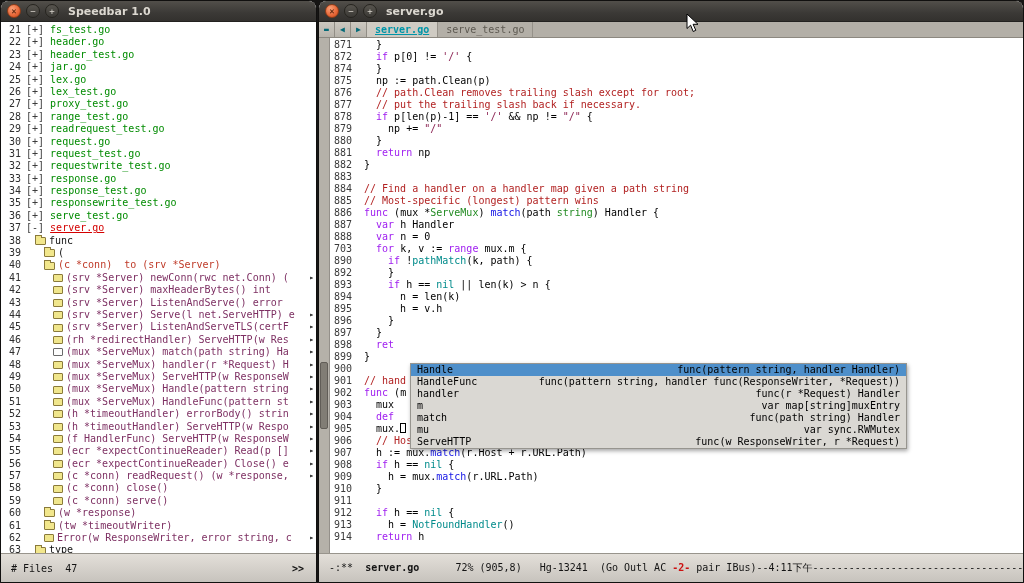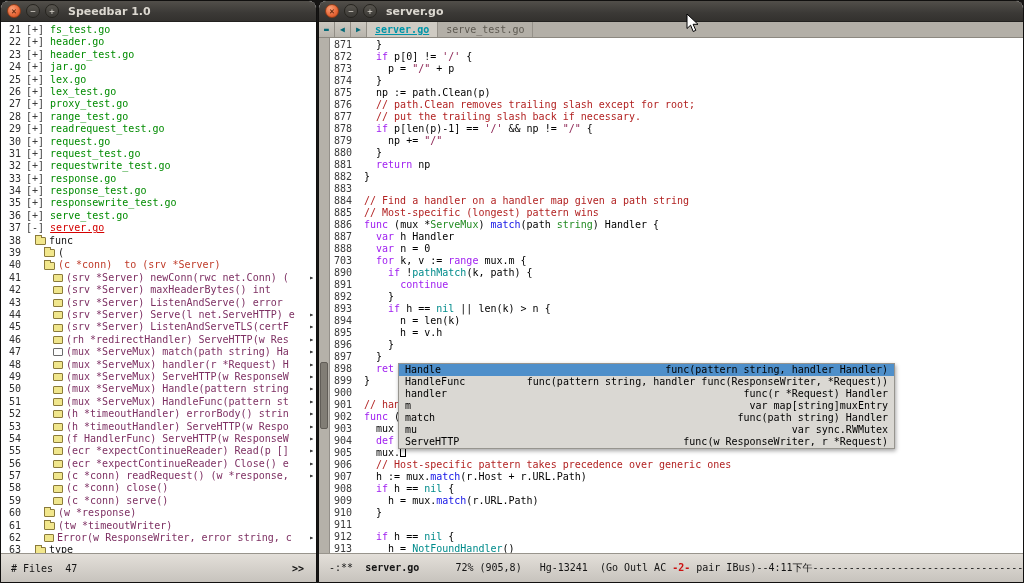--- a/index.html
+++ b/index.html
@@ -45,21 +45,21 @@
   .code-row{height:12px;line-height:12px;white-space:pre;display:flex}
   .lnum2{width:26px;text-align:center;color:#3a3a3a;flex:0 0 auto;margin-right:8px}
   .codetext{white-space:pre;color:#000}
   .tok-kw{color:#a020f0}
   .tok-cm{color:#b22222}
   .tok-st{color:#8b2252}
   .tok-fn{color:#1414e6}
   .tok-ty{color:#228b22}
   .tok-ct{color:#008b8b}
   .cursor{display:inline-block;width:6px;height:10px;border:1.5px solid #000;vertical-align:-1px}
-  #ac-popup{position:absolute;left:68px;width:497px;background:#dad8d3;border:1px solid #97958f;box-shadow:1px 2px 4px rgba(0,0,0,.35);z-index:5}
+  #ac-popup{position:absolute;left:80px;width:497px;background:#dad8d3;border:1px solid #97958f;box-shadow:1px 2px 4px rgba(0,0,0,.35);z-index:5}
   .pop-row{height:12px;line-height:12px;display:flex;justify-content:space-between;padding:0 6px;white-space:pre;color:#000}
   .pop-row.sel{background:#4e8fca}
   .ml-b{font-weight:bold}
   .ml-warn{color:#cc1111;font-weight:bold}
   #mouse-cursor{position:absolute;left:686px;top:13px;z-index:50;pointer-events:none}
 </style>
 </head>
 <body>
 
 <div class="window" id="sb-window">
@@ -145,39 +145,37 @@
           <div class="pop-row sel"><span class="pop-name">Handle</span><span class="pop-sig">func(pattern string, handler Handler)</span></div>
           <div class="pop-row"><span class="pop-name">HandleFunc</span><span class="pop-sig">func(pattern string, handler func(ResponseWriter, *Request))</span></div>
           <div class="pop-row"><span class="pop-name">handler</span><span class="pop-sig">func(r *Request) Handler</span></div>
           <div class="pop-row"><span class="pop-name">m</span><span class="pop-sig">var map[string]muxEntry</span></div>
           <div class="pop-row"><span class="pop-name">match</span><span class="pop-sig">func(path string) Handler</span></div>
           <div class="pop-row"><span class="pop-name">mu</span><span class="pop-sig">var sync.RWMutex</span></div>
           <div class="pop-row"><span class="pop-name">ServeHTTP</span><span class="pop-sig">func(w ResponseWriter, r *Request)</span></div>
         </div>
     <div class="code-row"><span class="lnum2">871</span><span class="codetext"><span>  }</span></span></div>
         <div class="code-row"><span class="lnum2">872</span><span class="codetext"><span>  </span><span class="tok-kw">if</span><span> p[0] != </span><span class="tok-st">'/'</span><span> {</span></span></div>
-        <div class="code-row"><span class="lnum2">873</span><span class="codetext"><span>    p = </span><span class="tok-st">"/"</span><span> + p</span></span></div>
         <div class="code-row"><span class="lnum2">874</span><span class="codetext"><span>  }</span></span></div>
         <div class="code-row"><span class="lnum2">875</span><span class="codetext"><span>  np := path.Clean(p)</span></span></div>
         <div class="code-row"><span class="lnum2">876</span><span class="codetext"><span class="tok-cm">  // path.Clean removes trailing slash except for root;</span></span></div>
         <div class="code-row"><span class="lnum2">877</span><span class="codetext"><span class="tok-cm">  // put the trailing slash back if necessary.</span></span></div>
         <div class="code-row"><span class="lnum2">878</span><span class="codetext"><span>  </span><span class="tok-kw">if</span><span> p[len(p)-1] == </span><span class="tok-st">'/'</span><span> &amp;&amp; np != </span><span class="tok-st">"/"</span><span> {</span></span></div>
         <div class="code-row"><span class="lnum2">879</span><span class="codetext"><span>    np += </span><span class="tok-st">"/"</span></span></div>
         <div class="code-row"><span class="lnum2">880</span><span class="codetext"><span>  }</span></span></div>
         <div class="code-row"><span class="lnum2">881</span><span class="codetext"><span>  </span><span class="tok-kw">return</span><span> np</span></span></div>
         <div class="code-row"><span class="lnum2">882</span><span class="codetext"><span>}</span></span></div>
         <div class="code-row"><span class="lnum2">883</span><span class="codetext"><span></span></span></div>
         <div class="code-row"><span class="lnum2">884</span><span class="codetext"><span class="tok-cm">// Find a handler on a handler map given a path string</span></span></div>
         <div class="code-row"><span class="lnum2">885</span><span class="codetext"><span class="tok-cm">// Most-specific (longest) pattern wins</span></span></div>
         <div class="code-row"><span class="lnum2">886</span><span class="codetext"><span class="tok-kw">func</span><span> (mux *</span><span class="tok-ty">ServeMux</span><span>) </span><span class="tok-fn">match</span><span>(path </span><span class="tok-ty">string</span><span>) Handler {</span></span></div>
         <div class="code-row"><span class="lnum2">887</span><span class="codetext"><span>  </span><span class="tok-kw">var</span><span> h Handler</span></span></div>
         <div class="code-row"><span class="lnum2">888</span><span class="codetext"><span>  </span><span class="tok-kw">var</span><span> n = 0</span></span></div>
         <div class="code-row"><span class="lnum2">703</span><span class="codetext"><span>  </span><span class="tok-kw">for</span><span> k, v := </span><span class="tok-kw">range</span><span> mux.m {</span></span></div>
         <div class="code-row"><span class="lnum2">890</span><span class="codetext"><span>    </span><span class="tok-kw">if</span><span> !</span><span class="tok-ct">pathMatch</span><span>(k, path) {</span></span></div>
-        <div class="code-row"><span class="lnum2">891</span><span class="codetext"><span>      </span><span class="tok-kw">continue</span></span></div>
         <div class="code-row"><span class="lnum2">892</span><span class="codetext"><span>    }</span></span></div>
         <div class="code-row"><span class="lnum2">893</span><span class="codetext"><span>    </span><span class="tok-kw">if</span><span> h == </span><span class="tok-ct">nil</span><span> || len(k) &gt; n {</span></span></div>
         <div class="code-row"><span class="lnum2">894</span><span class="codetext"><span>      n = len(k)</span></span></div>
         <div class="code-row"><span class="lnum2">895</span><span class="codetext"><span>      h = v.h</span></span></div>
         <div class="code-row"><span class="lnum2">896</span><span class="codetext"><span>    }</span></span></div>
         <div class="code-row"><span class="lnum2">897</span><span class="codetext"><span>  }</span></span></div>
         <div class="code-row"><span class="lnum2">898</span><span class="codetext"><span>  </span><span class="tok-kw">ret</span></span></div>
         <div class="code-row"><span class="lnum2">899</span><span class="codetext"><span>}</span></span></div>
         <div class="code-row"><span class="lnum2">900</span><span class="codetext"><span></span></span></div>
         <div class="code-row"><span class="lnum2">901</span><span class="codetext"><span class="tok-cm">// hand</span></span></div>

